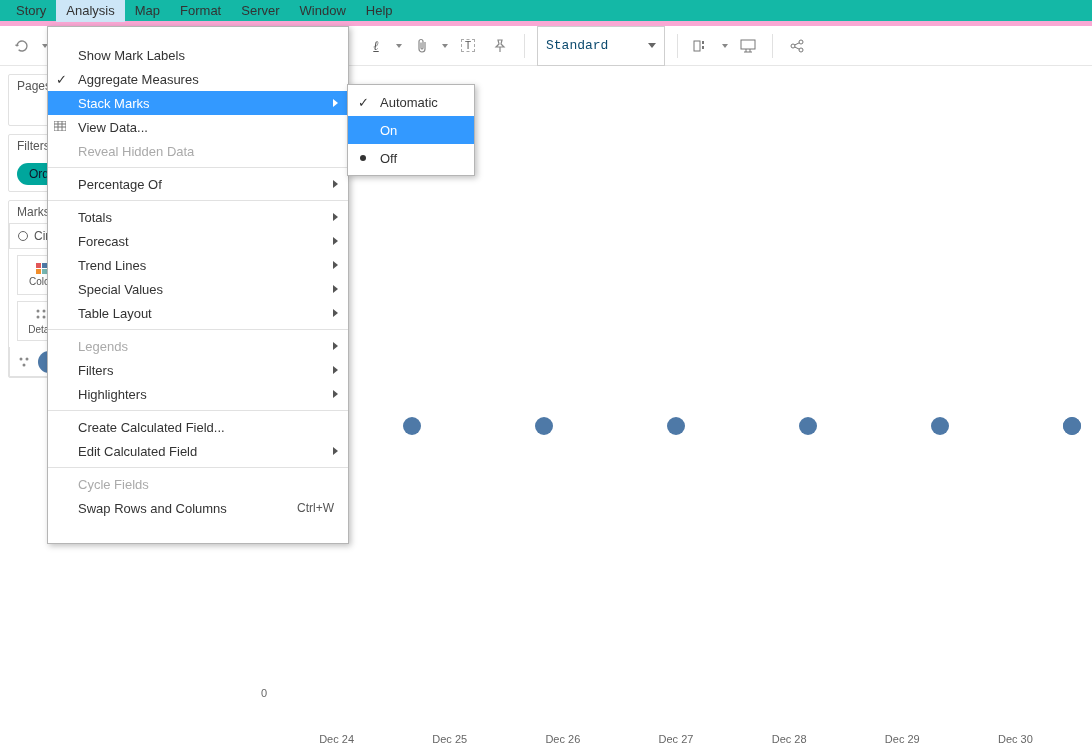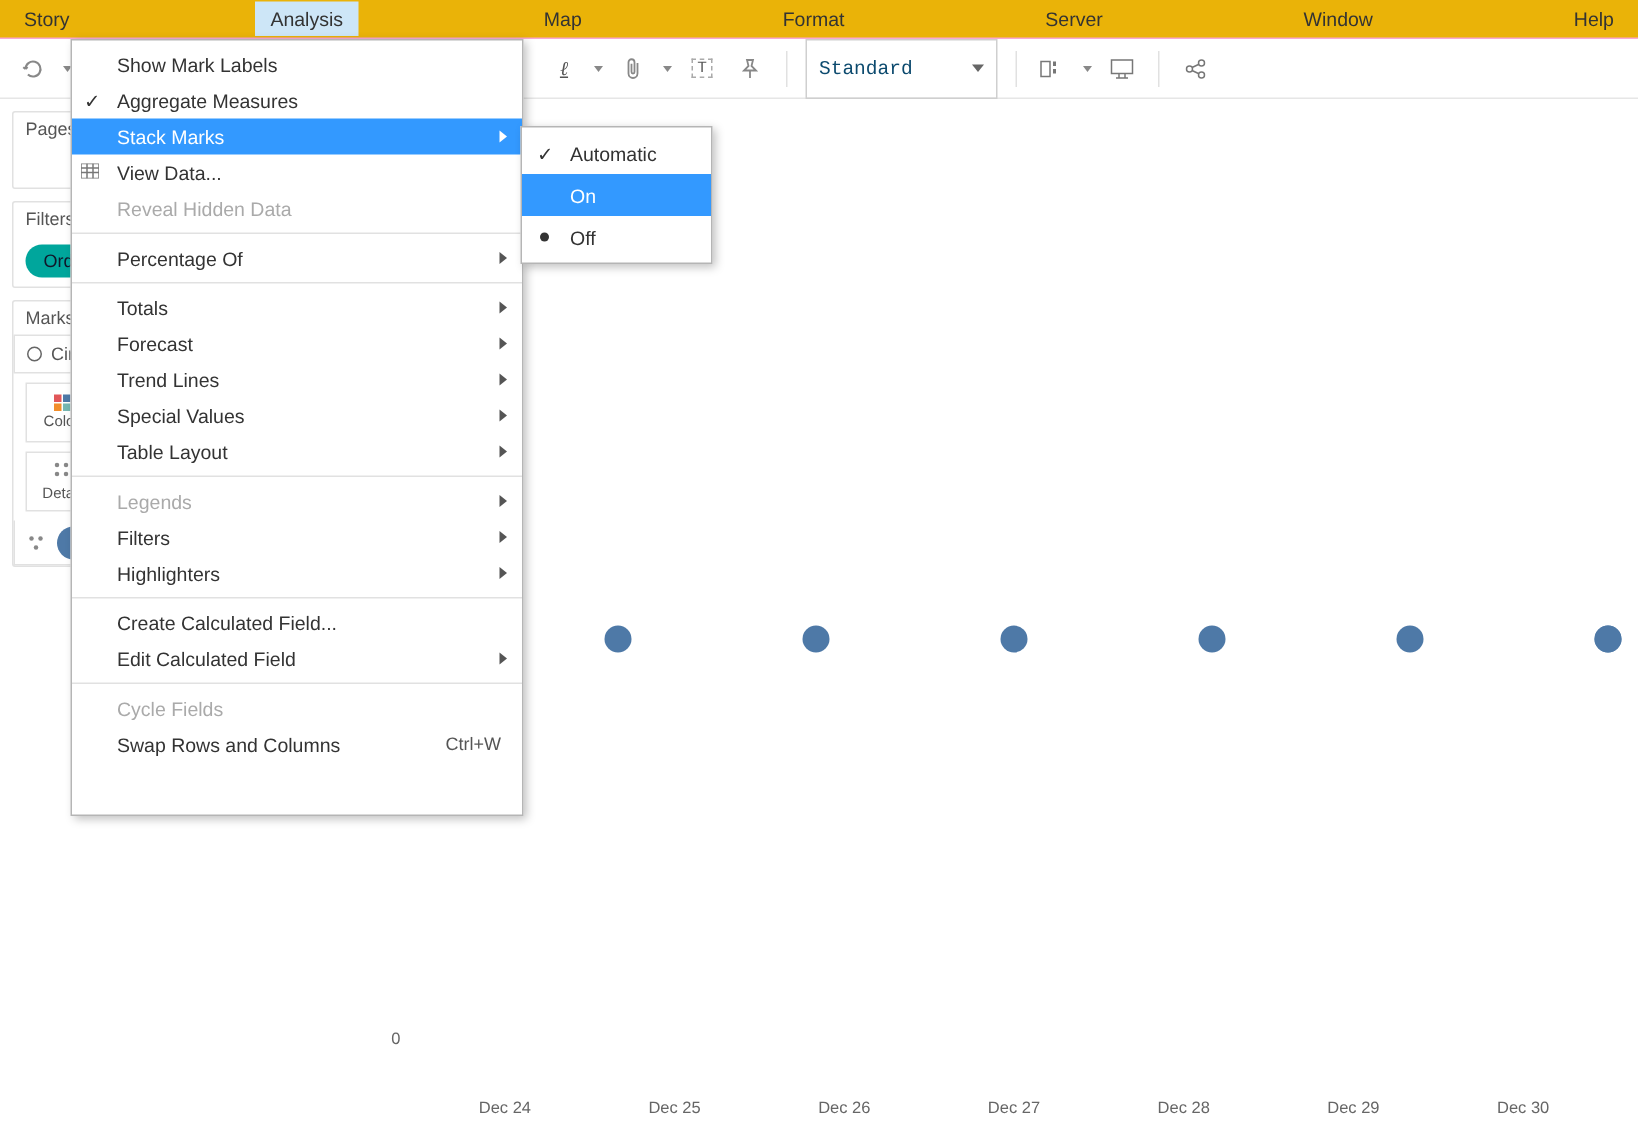--- a/index.html
+++ b/index.html
@@ -1,17 +1,17 @@
 <!DOCTYPE html>
 <html><head>
 <meta charset="utf-8">
 <style>
   html,body{margin:0;padding:0;font-family:"Segoe UI",Arial,sans-serif;font-size:13px;color:#333;background:#fff;width:1092px;height:755px;overflow:hidden;}
   *{box-sizing:border-box;}
-  .menubar{height:26px;display:flex;align-items:center;padding:0 6px;border-bottom:1px solid #f9a8d4;background:#eab308;justify-content:space-between;}
+  .menubar{height:26px;display:flex;align-items:center;padding:0 6px;border-bottom:5px solid #f9a8d4;background:#14b8a6;}
   .menubar .mi{padding:4px 10px;cursor:default;}
   .menubar .mi.active{background:#cde6f7;}
   .toolbar{height:40px;display:flex;align-items:center;padding:0 10px;gap:8px;border-bottom:1px solid #e6e6e6;}
   .tool-ic{width:24px;height:24px;display:flex;align-items:center;justify-content:center;color:#555;}
   .tool-sep{width:1px;height:24px;background:#e1e1e1;margin:0 4px;}
   .fit-dd{display:flex;align-items:center;height:40px;border:1px solid #cfcfcf;padding:0 8px;gap:40px;min-width:118px;font-size:13px;color:#0c4a6e;font-family:Liberation Mono, monospace;}
   .caret{width:0;height:0;border-left:4px solid transparent;border-right:4px solid transparent;border-top:5px solid #666;}
   .small-caret{width:0;height:0;border-left:3px solid transparent;border-right:3px solid transparent;border-top:4px solid #888;}
   .body{display:flex;height:689px;}
   .sidebar{width:210px;padding:8px;display:flex;flex-direction:column;gap:8px;background:#fff;}
@@ -30,21 +30,21 @@
 
   .viz{flex:1;position:relative;margin:8px 10px 10px 10px;}
   .y-axis{position:absolute;left:50px;top:10px;bottom:40px;width:1px;}
   .y-tick{position:absolute;right:4px;font-size:11px;color:#666;transform:translateY(-50%);}
   .x-axis{position:absolute;left:60px;right:10px;bottom:0;height:28px;display:flex;}
   .x-tick{flex:1;text-align:center;font-size:11px;color:#666;margin-top:16px;}
   .plot{position:absolute;left:60px;right:10px;top:10px;bottom:40px;}
   .dot{position:absolute;width:18px;height:18px;border-radius:50%;background:#4e79a7;transform:translate(-50%,-50%);}
 
   
-  .ddmenu{position:absolute;top:26px;left:47px;width:302px;background:#fff;border:1px solid #b5b5b5;box-shadow:2px 2px 6px rgba(0,0,0,.25);padding:4px 0;z-index:50;min-height:518px;}
+  .ddmenu{position:absolute;top:26px;left:47px;width:302px;background:#fff;border:1px solid #b5b5b5;box-shadow:2px 2px 6px rgba(0,0,0,.25);padding:16px 0;z-index:50;min-height:518px;}
   .ddmenu .it{height:24px;display:flex;align-items:center;padding:0 10px 0 30px;position:relative;font-size:13px;color:#333;cursor:default;}
   .ddmenu .it.disabled{color:#aaa;}
   .ddmenu .it.highlight{background:#3399ff;color:#fff;}
   .ddmenu .it .arrow{position:absolute;right:10px;width:0;height:0;border-top:4px solid transparent;border-bottom:4px solid transparent;border-left:5px solid #555;}
   .ddmenu .it.highlight .arrow{border-left-color:#fff;}
   .ddmenu .it .chk{position:absolute;left:8px;}
   .ddmenu .it .left-ic{position:absolute;left:6px;color:#666;font-size:11px;}
   .ddmenu .it .sc{position:absolute;right:14px;font-size:12px;color:#555;}
   .ddmenu .sep{height:1px;background:#e1e1e1;margin:4px 0;}
 

